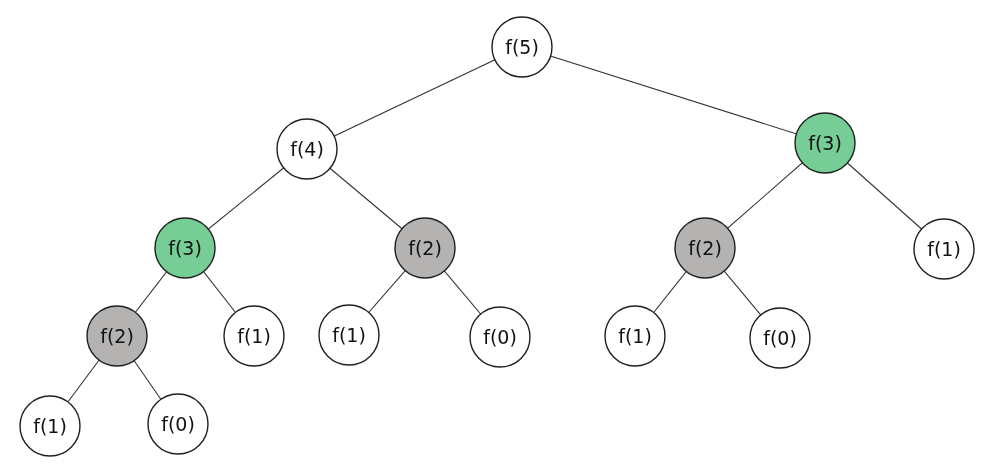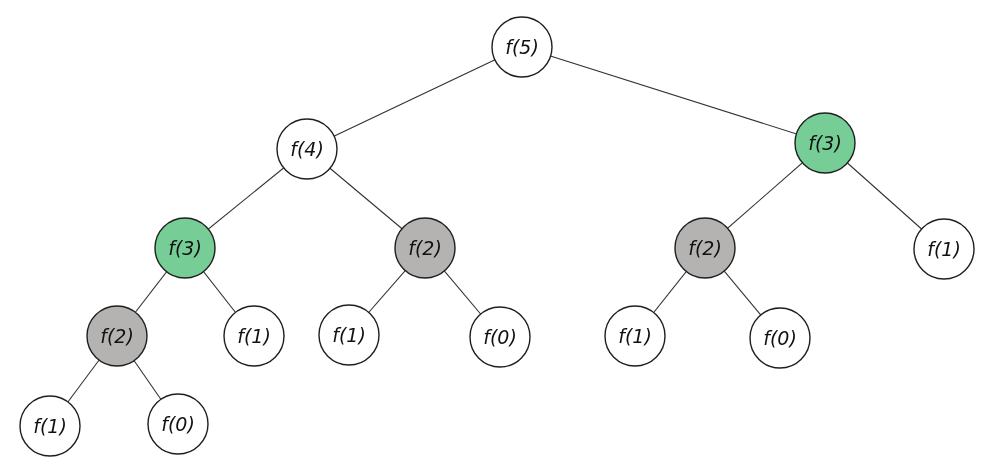--- a/index.html
+++ b/index.html
@@ -7,21 +7,20 @@
       padding: 0;
       background: #ffffff;
       font-family: "DejaVu Sans", "Liberation Sans", sans-serif;
     }
     .stage {
       position: relative;
       width: 995px;
       height: 472px;
       background: #ffffff;
       overflow: hidden;
-      font-style: italic;
     }
     svg { display: block; }
     .tree-edge {
       stroke-width: 1.1;
       fill: none;
     }
     .tree-node circle {
       stroke-width: 1.4;
     }
     .tree-node text {

